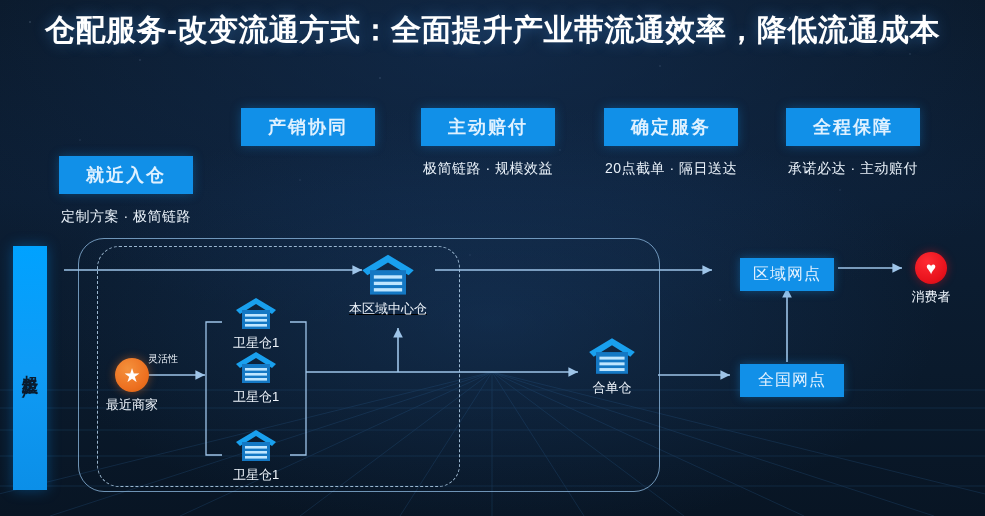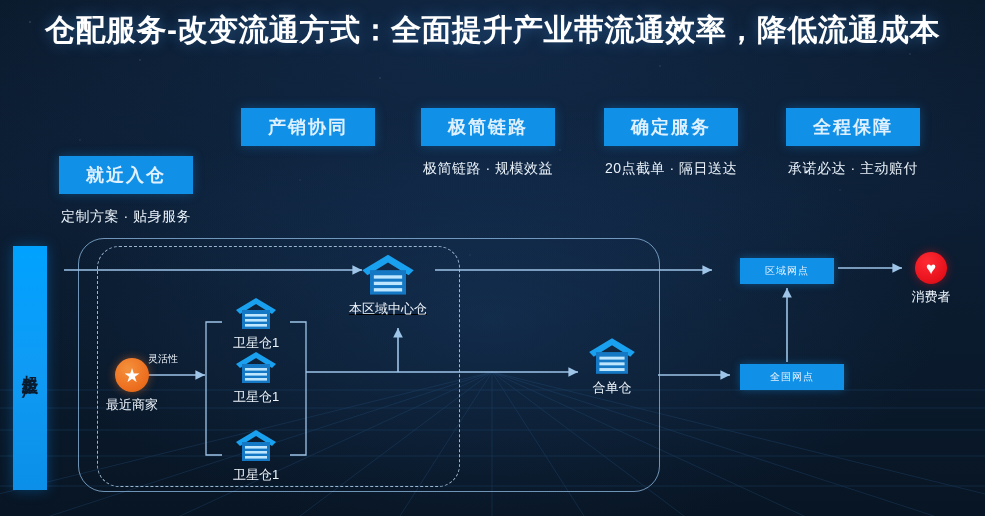--- a/index.html
+++ b/index.html
@@ -77,21 +77,21 @@
     display:flex;align-items:center;justify-content:center;color:#fff;font-size:19px;line-height:1;
     box-shadow:0 0 10px rgba(237,112,32,.45);
   }
   .heart-circle{
     width:32px;height:32px;border-radius:50%;margin:0 auto;
     background:radial-gradient(circle at 38% 30%,#ff2b33 0%,#e8121c 65%,#c80a13 100%);
     display:flex;align-items:center;justify-content:center;color:#fff;font-size:17px;line-height:1;
     box-shadow:0 0 10px rgba(232,18,28,.45);
   }
   .pill{
-    position:absolute;background:#1190e8;color:#e4f2ff;font-size:10px;
+    position:absolute;background:#1190e8;color:#e4f2ff;font-size:16px;
     padding:6px 0;text-align:center;letter-spacing:1px;
     box-shadow:0 0 9px rgba(17,144,232,.4);
   }
   svg.lines{position:absolute;left:0;top:0;width:985px;height:516px;pointer-events:none;}
   .lbl-flex{
     position:absolute;color:#eef4fb;font-size:10px;white-space:nowrap;
   }
 </style>
 </head>
 <body>
@@ -119,27 +119,27 @@
       <line x1="492" y1="6" x2="-90" y2="150"></line>
       <line x1="492" y1="6" x2="1074" y2="150"></line>
     </g>
   </svg>
 
   <div id="title">仓配服务-改变流通方式：全面提升产业带流通效率，降低流通成本</div>
 
   <div class="badge-row">
     <div class="badge-col" style="left:59px;width:134px;margin-top:48px;">
       <span class="badge">就近入仓</span>
-      <span class="badge-sub">定制方案 · 贴身服务</span>
+      <span class="badge-sub">定制方案 · 极简链路</span>
     </div>
     <div class="badge-col" style="left:241px;width:134px;">
       <span class="badge">产销协同</span>
     </div>
     <div class="badge-col" style="left:421px;width:134px;">
-      <span class="badge">极简链路</span>
+      <span class="badge">主动赔付</span>
       <span class="badge-sub">极简链路 · 规模效益</span>
     </div>
     <div class="badge-col" style="left:604px;width:134px;">
       <span class="badge">确定服务</span>
       <span class="badge-sub">20点截单 · 隔日送达</span>
     </div>
     <div class="badge-col" style="left:786px;width:134px;">
       <span class="badge">全程保障</span>
       <span class="badge-sub">承诺必达 · 主动赔付</span>
     </div>

